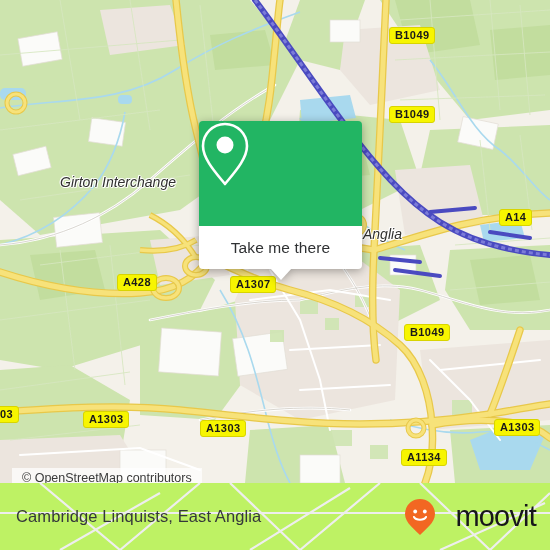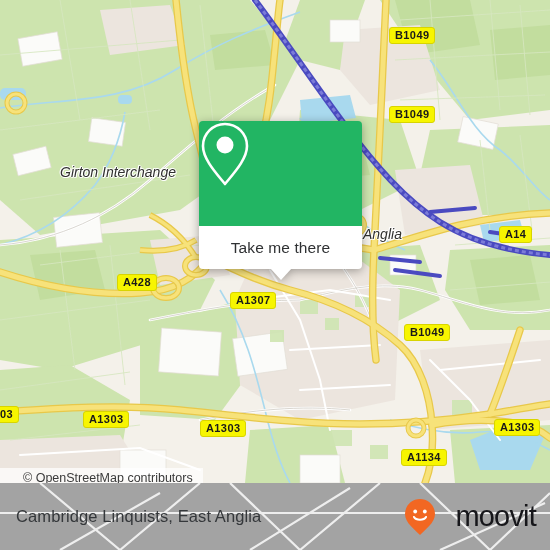--- a/index.html
+++ b/index.html
@@ -73,32 +73,32 @@
     left:50%;bottom:-11px;margin-left:-11px;
     width:0;height:0;
     border-left:11px solid transparent;
     border-right:11px solid transparent;
     border-top:12px solid #ffffff;
   }
   .pin-svg{display:block;}
 
   
   .attrib{
-    position:absolute;left:0;top:468px;
+    position:absolute;left:12px;top:468px;
     background:rgba(255,255,255,.72);
-    padding:3px 10px 4px 23px;
+    padding:3px 10px 4px 10px;
     font-size:12.5px;color:#3a3a3a;
     white-space:nowrap;
     z-index:30;
   }
 
   
   .footer{
     position:absolute;left:0;top:483px;width:550px;height:67px;
-    background:#a3a3a3;
+    background:#bef264;
     overflow:hidden;
   }
   .footer-deco{position:absolute;left:0;top:0;}
   .footer-title{
     position:absolute;left:16px;top:0;height:67px;
     display:flex;align-items:center;
     font-size:16.5px;color:#35383b;
     letter-spacing:.1px;
     z-index:2;
   }
@@ -295,28 +295,28 @@
 
         <g stroke="#4a4ac0" fill="none" stroke-width="4" stroke-linecap="round">
           <path d="M430,212 L475,208"></path>
           <path d="M490,232 L530,238"></path>
           <path d="M380,258 L420,262"></path>
           <path d="M395,270 L440,276"></path>
         </g>
       </g>
     </svg>
 
-    <div class="place big" style="left:52px;top:164px;padding-left:8px;">Girton Interchange</div>
+    <div class="place big" style="left:52px;top:174px;padding-left:8px;">Girton Interchange</div>
     <div class="place big" style="left:363px;top:226px;">Anglia</div>
 
     <div class="shield" style="left:389px;top:27px;">B1049</div>
     <div class="shield" style="left:389px;top:106px;">B1049</div>
-    <div class="shield" style="left:499px;top:226px;">A14</div>
+    <div class="shield" style="left:499px;top:209px;">A14</div>
     <div class="shield" style="left:117px;top:274px;">A428</div>
-    <div class="shield" style="left:230px;top:292px;">A1307</div>
+    <div class="shield" style="left:230px;top:276px;">A1307</div>
     <div class="shield" style="left:404px;top:324px;">B1049</div>
     <div class="shield" style="left:-6px;top:406px;">03</div>
     <div class="shield" style="left:83px;top:411px;">A1303</div>
     <div class="shield" style="left:200px;top:420px;">A1303</div>
     <div class="shield" style="left:401px;top:421px;margin-top:28px;">A1134</div>
     <div class="shield" style="left:494px;top:419px;">A1303</div>
 
     <div class="card">
       <div class="card-top">
         <svg class="pin-svg" width="52" height="66" viewBox="0 0 52 66">

